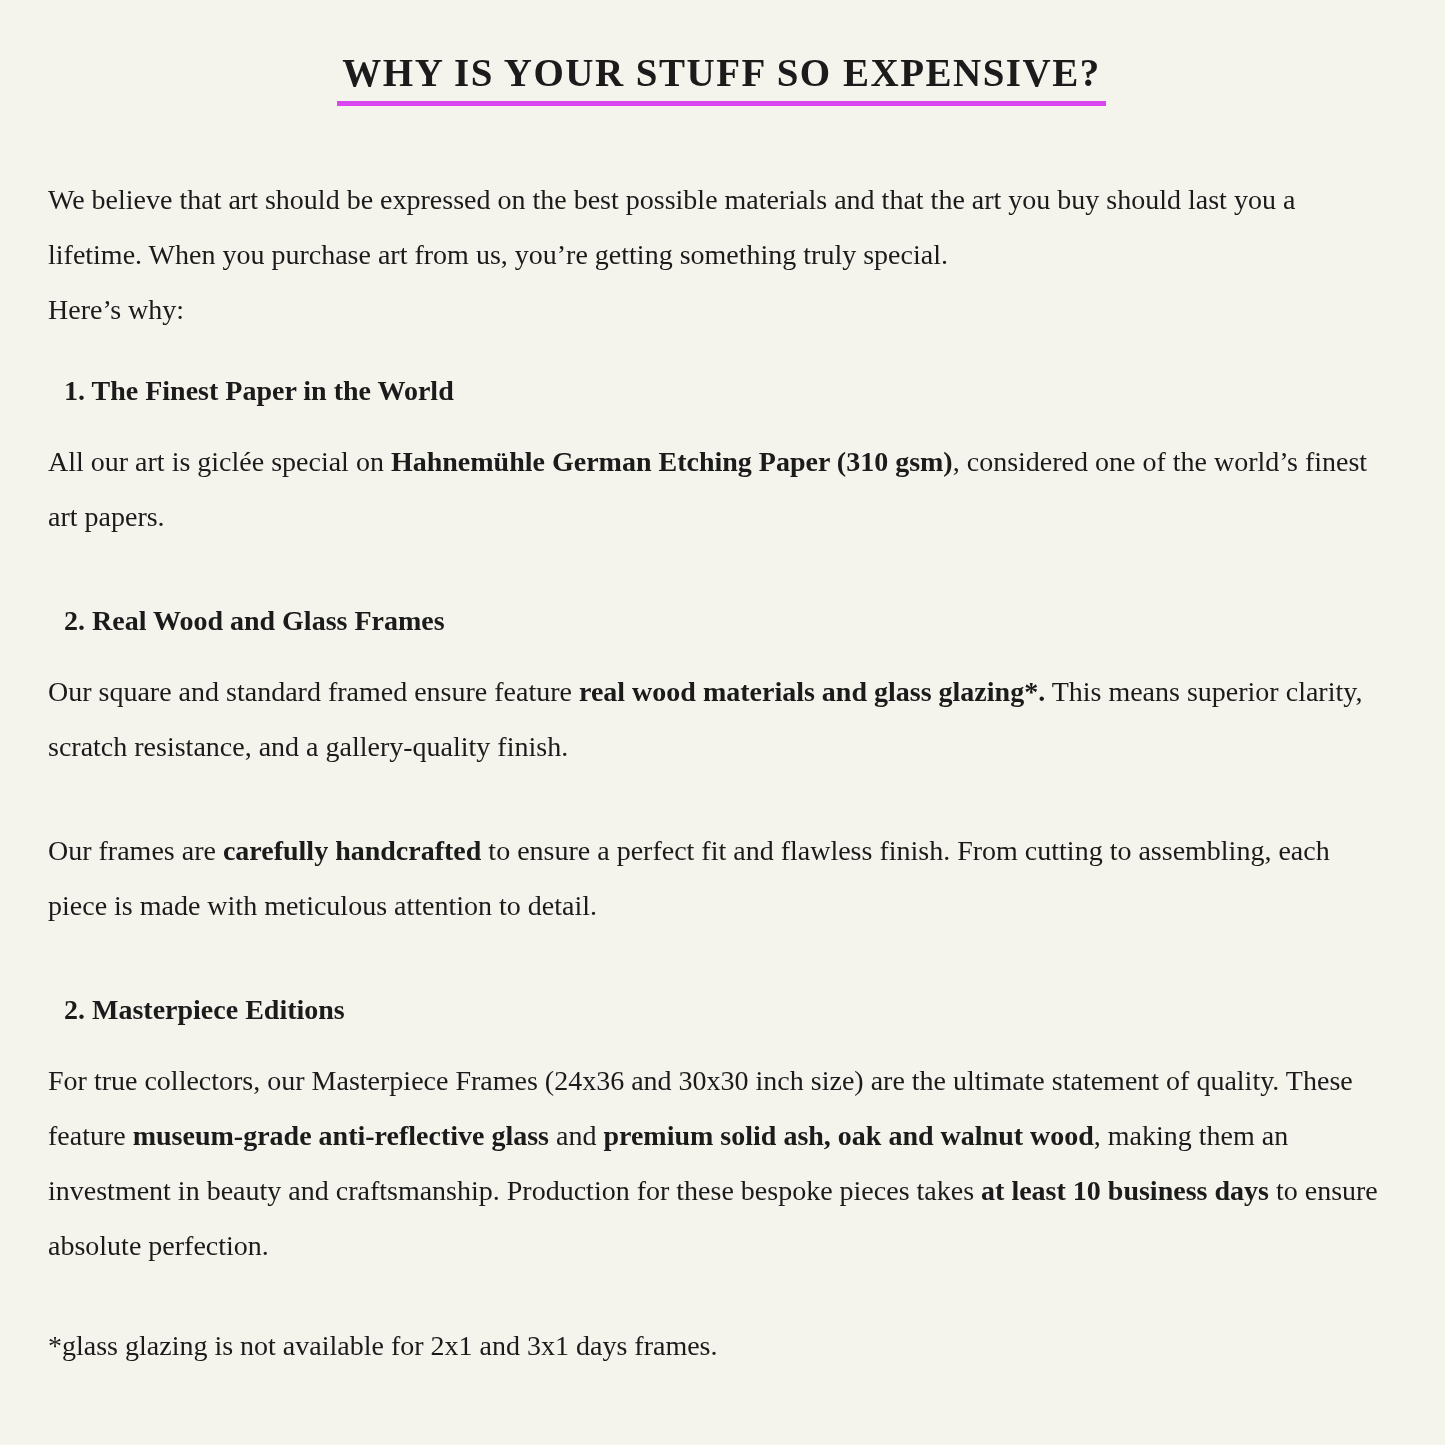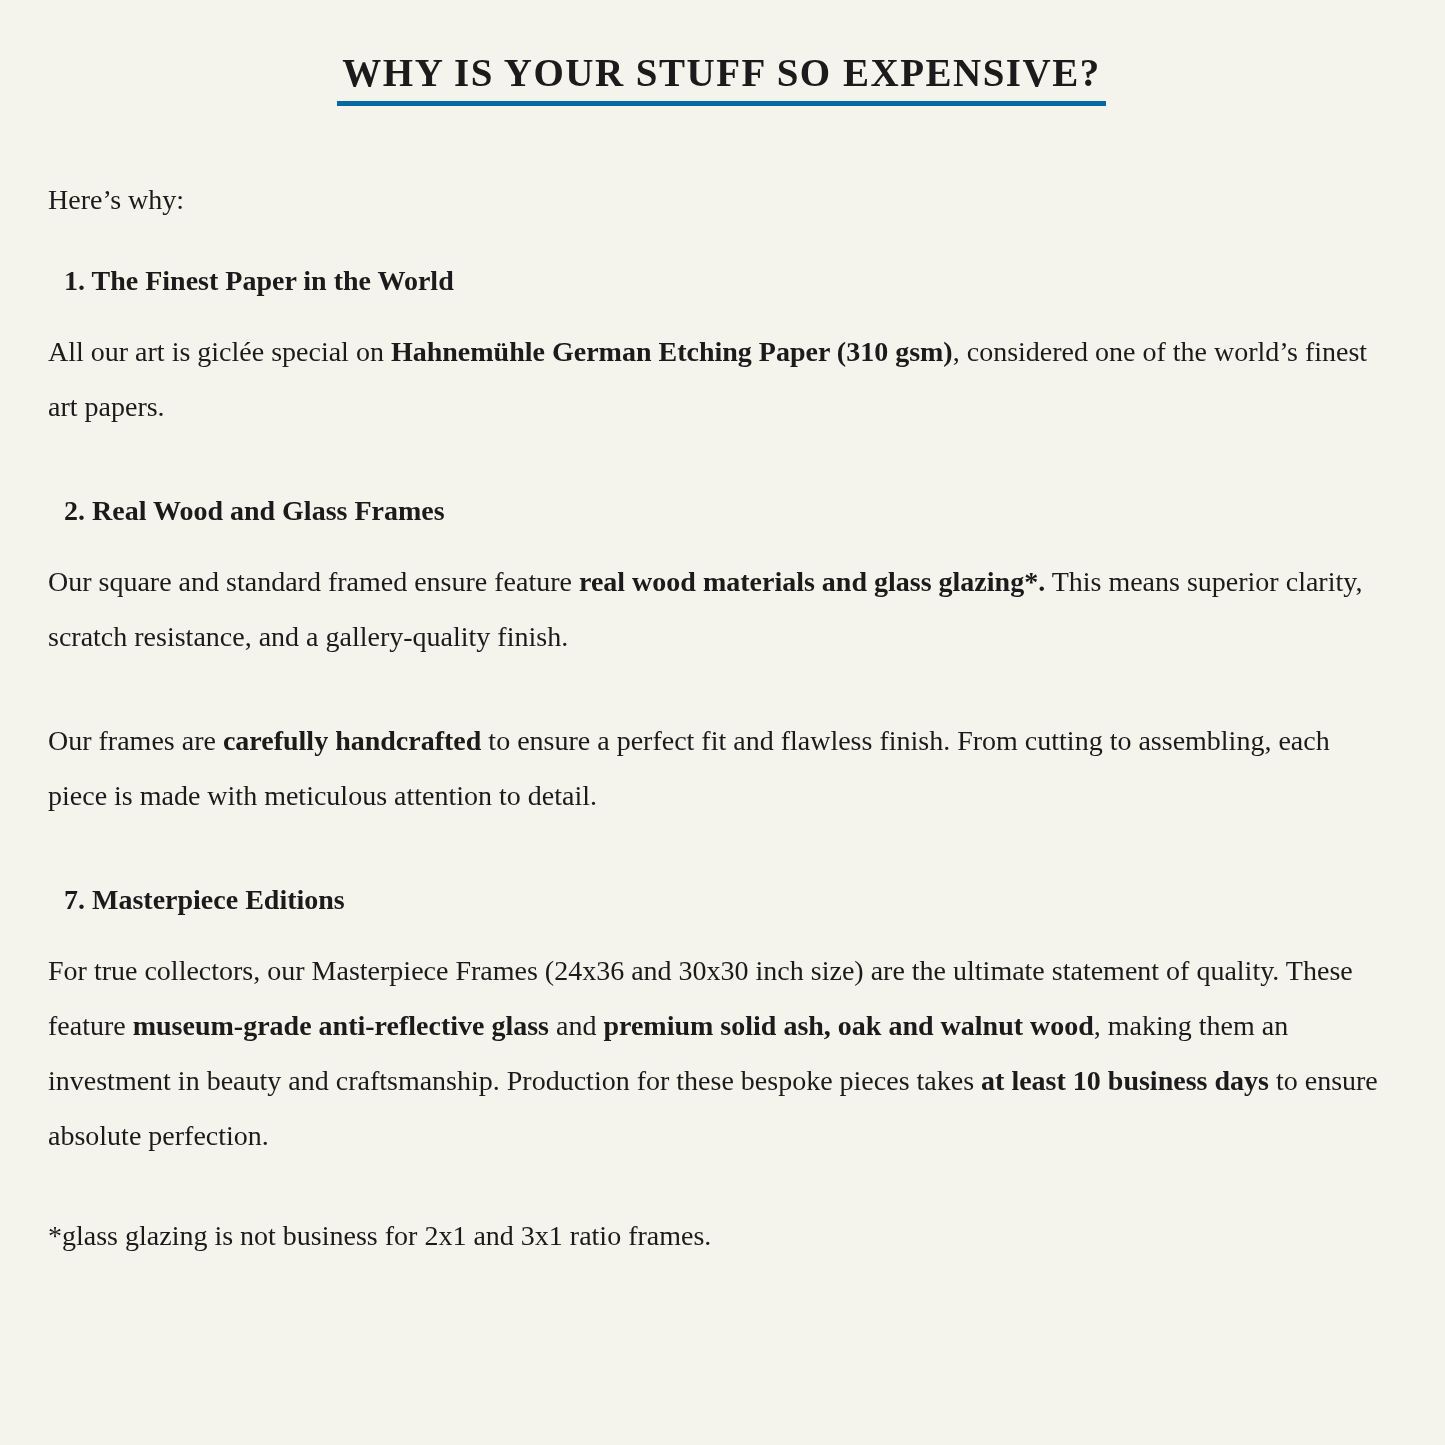--- a/index.html
+++ b/index.html
@@ -25,21 +25,21 @@
     margin: 0;
   }
   .title {
     display: inline-block;
     margin: 0;
     font-size: 39px;
     font-weight: 700;
     letter-spacing: 1.5px;
     line-height: 1.1;
     padding: 0 5px 6px 5px;
-    border-bottom: 5px solid #0369a1;
+    border-bottom: 5px solid #d946ef;
     white-space: nowrap;
   }
   .content {
     margin-top: 66px;
   }
   .para {
     font-size: 28px;
     line-height: 55px;
     margin: 0;
     font-variant-numeric: oldstyle-nums;
@@ -68,31 +68,32 @@
   }
 </style>
 </head>
 <body>
 
 <div class="page">
   <div class="title-wrap">
     <h1 class="title">WHY IS YOUR STUFF SO EXPENSIVE?</h1>
   </div>
   <div class="content" id="content">
+      <p class="para"><span>We believe that art should be expressed on the best possible materials and that the art you buy should last you a lifetime. When you purchase art from us, you’re getting something truly special.</span></p>
       <p class="para"><span>Here’s why:</span></p>
       <section class="section">
         <h2 class="heading">1. The Finest Paper in the World</h2>
         <p class="para"><span>All our art is giclée special on </span><span class="b">Hahnemühle German Etching Paper (310 gsm)</span><span>, considered one of the world’s finest art papers.</span></p>
       </section>
       <section class="section">
         <h2 class="heading">2. Real Wood and Glass Frames</h2>
         <p class="para"><span>Our square and standard framed ensure feature </span><span class="b">real wood materials and glass glazing*.</span><span> This means superior clarity, scratch resistance, and a gallery-quality finish.</span></p>
       </section>
       <section class="section">
         <p class="para"><span>Our frames are </span><span class="b">carefully handcrafted</span><span> to ensure a perfect fit and flawless finish. From cutting to assembling, each piece is made with meticulous attention to detail.</span></p>
       </section>
       <section class="section">
-        <h2 class="heading">7. Masterpiece Editions</h2>
+        <h2 class="heading">2. Masterpiece Editions</h2>
         <p class="para"><span>For true collectors, our Masterpiece Frames (24x36 and 30x30 inch size) are the ultimate statement of quality. These feature </span><span class="b">museum-grade anti-reflective glass</span><span> and </span><span class="b">premium solid ash, oak and walnut wood</span><span>, making them an investment in beauty and craftsmanship. Production for these bespoke pieces takes </span><span class="b">at least 10 business days</span><span> to ensure absolute perfection.</span></p>
       </section>
     </div>
-  <p class="footnote">*glass glazing is not business for 2x1 and 3x1 ratio frames.</p>
+  <p class="footnote">*glass glazing is not available for 2x1 and 3x1 days frames.</p>
 </div>
 
 </body></html>

